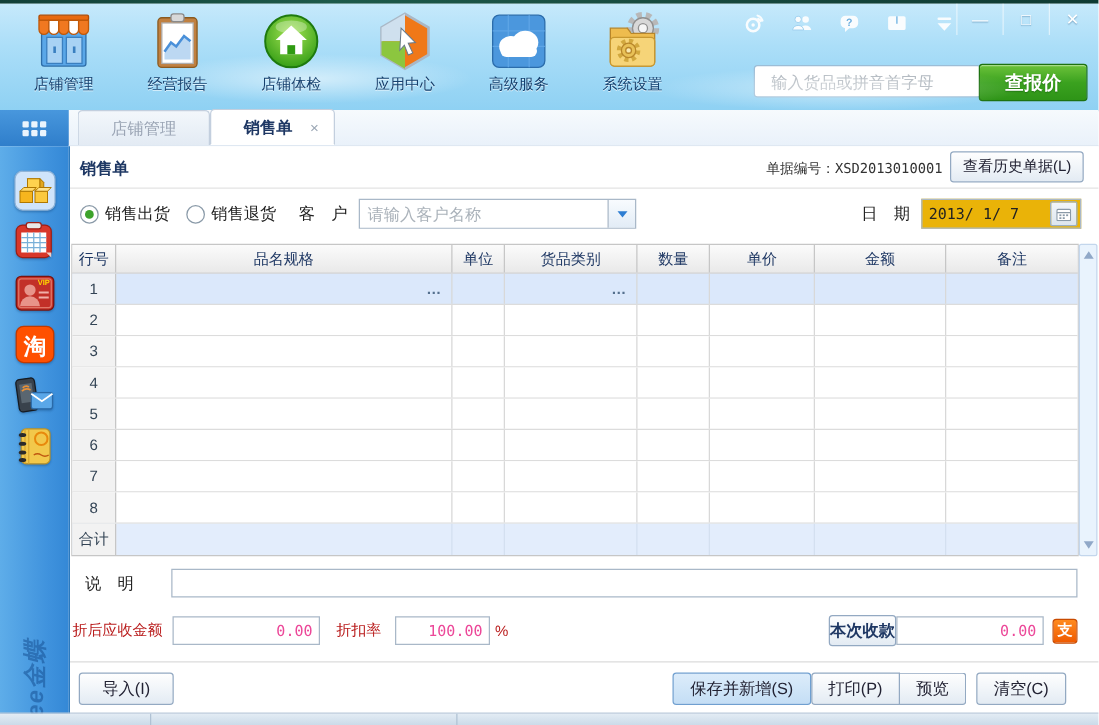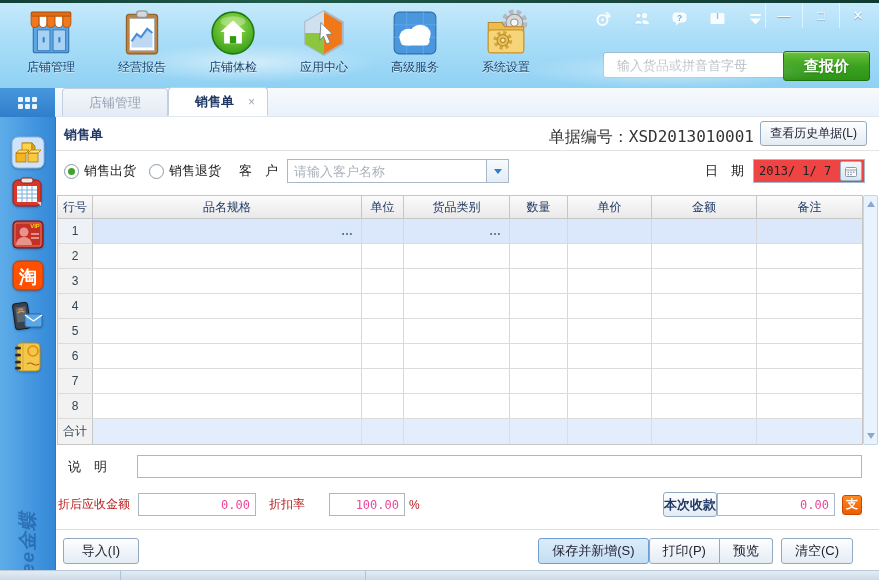--- a/index.html
+++ b/index.html
@@ -48,40 +48,40 @@
   .side-icons{display:flex;flex-direction:column;align-items:center;gap:8px;padding-top:19px;}
   .side-ic{width:34px;height:33px;cursor:pointer;}
   .side-ic svg{width:34px;height:33px;filter:drop-shadow(0 1px 1px rgba(0,40,90,.35));}
   .brand{position:absolute;left:0;top:385px;width:55px;height:140px;}
   .brand span{position:absolute;left:50%;top:50%;transform:translate(-50%,-50%) rotate(-90deg);
     white-space:nowrap;font-size:19px;font-weight:bold;font-style:italic;color:rgba(21,80,148,.55);letter-spacing:1px;}
   
   .main{position:absolute;left:56px;top:117px;width:823px;height:454px;background:#fff;}
   .doc-head{position:absolute;top:0;left:0;right:0;height:33px;border-bottom:1px solid #e3e3e3;}
   .doc-title{position:absolute;left:8px;top:9px;font-size:13px;font-weight:bold;color:#1f3864;}
-  .doc-no{position:absolute;right:125px;top:10px;font-size:16px;color:#333;}
+  .doc-no{position:absolute;right:125px;top:10px;font-size:11px;color:#333;}
   .doc-no b{font-weight:normal;font-family:"DejaVu Sans Mono",monospace;}
   .btn{background:linear-gradient(#fefefe,#eef3f8 60%,#e3ebf3);border:1px solid #93a9c2;border-radius:3px;
     font-size:12px;color:#223;display:inline-flex;align-items:center;justify-content:center;cursor:pointer;
     font-family:"Liberation Sans","DejaVu Sans",sans-serif;}
   .history-btn{position:absolute;right:12px;top:4px;height:25px;padding:0 9px;text-align:right;}
   .row-filters{position:absolute;top:41px;left:8px;right:14px;height:26px;display:flex;align-items:center;}
   .radio{width:13px;height:13px;border:1px solid #8a9aa8;border-radius:50%;background:#fff;margin-right:5px;
     display:inline-flex;align-items:center;justify-content:center;cursor:pointer;flex:none;}
   .radio.on i{width:7px;height:7px;border-radius:50%;background:#3da32c;display:block;}
   .flabel{font-size:13px;color:#222;}
   .cust-field{margin-left:9px;width:222px;height:24px;border:1px solid #a9b8c8;display:flex;box-sizing:border-box;background:#fff;}
   .cust-field input{border:none;outline:none;flex:1;padding:0 6px;font-size:13px;color:#444;
     font-family:"Liberation Sans","DejaVu Sans",sans-serif;}
   .cust-field input::placeholder{color:#aab2ba;}
   .dd-btn{width:21px;border-left:1px solid #a9b8c8;background:linear-gradient(#f8fbfe,#e2ecf6);
     display:flex;align-items:center;justify-content:center;cursor:pointer;}
   .dd-btn i{width:0;height:0;border-left:4px solid transparent;border-right:4px solid transparent;border-top:5px solid #2d7dd2;}
-  .date-field{margin-left:9px;width:112px;height:24px;border:1px solid #a9b8c8;display:flex;align-items:center;
-    box-sizing:border-box;background:#ef4444;padding-left:5px;}
+  .date-field{margin-left:9px;width:128px;height:24px;border:1px solid #a9b8c8;display:flex;align-items:center;
+    box-sizing:border-box;background:#eab308;padding-left:5px;}
   .date-field .dv{flex:1;font-family:"DejaVu Sans Mono",monospace;font-size:12px;color:#222;}
   .cal-btn{width:20px;height:18px;margin-right:2px;border:1px solid #9ab0c4;border-radius:2px;
     background:linear-gradient(#f2f6fa,#dde6ee);display:flex;align-items:center;justify-content:center;cursor:pointer;}
   
   .grid{position:absolute;top:78px;left:1px;width:806px;border:1px solid #c6c6c6;box-sizing:border-box;}
   .g-head{display:flex;height:23px;background:linear-gradient(#fbfbfb,#e9e9e9);border-bottom:1px solid #c6c6c6;
     color:#1f3864;box-sizing:border-box;}
   .g-head .gc{display:flex;align-items:center;justify-content:center;border-right:1px solid #c6c6c6;}
   .g-row{display:flex;height:25px;border-bottom:1px solid #dcdcdc;background:#fff;box-sizing:border-box;}
   .g-row:last-child{border-bottom:none;}
@@ -507,21 +507,21 @@
 
     <div class="row-note">
       <span class="note-lbl">说　明</span>
       <input class="txt" type="text" style="">
     </div>
 
     <div class="row-amounts">
       <span class="amt-lbl">折后应收金额</span>
       <input class="txt num" type="text" style="width: 118px; margin-left: 8px;" value="0.00">
       <span class="amt-lbl" style="margin-left:13px">折扣率</span>
-      <input class="txt num" type="text" style="width: 76px; margin-left: 24px;" value="100.00">
+      <input class="txt num" type="text" style="width: 76px; margin-left: 11px;" value="100.00">
       <span class="amt-lbl" style="margin-left:4px">%</span>
       <span class="spacer"></span>
       <button class="btn pay-lbl">本次收款</button>
       <input class="txt num" type="text" style="width: 118px;" value="0.00">
       <span class="alipay">支</span>
     </div>
 
     <div class="foot-divider"></div>
 
     <div class="row-actions">

